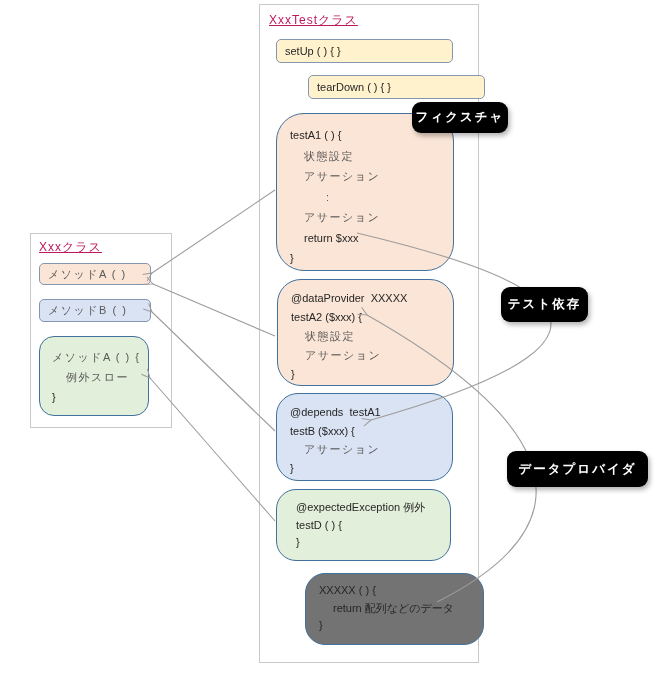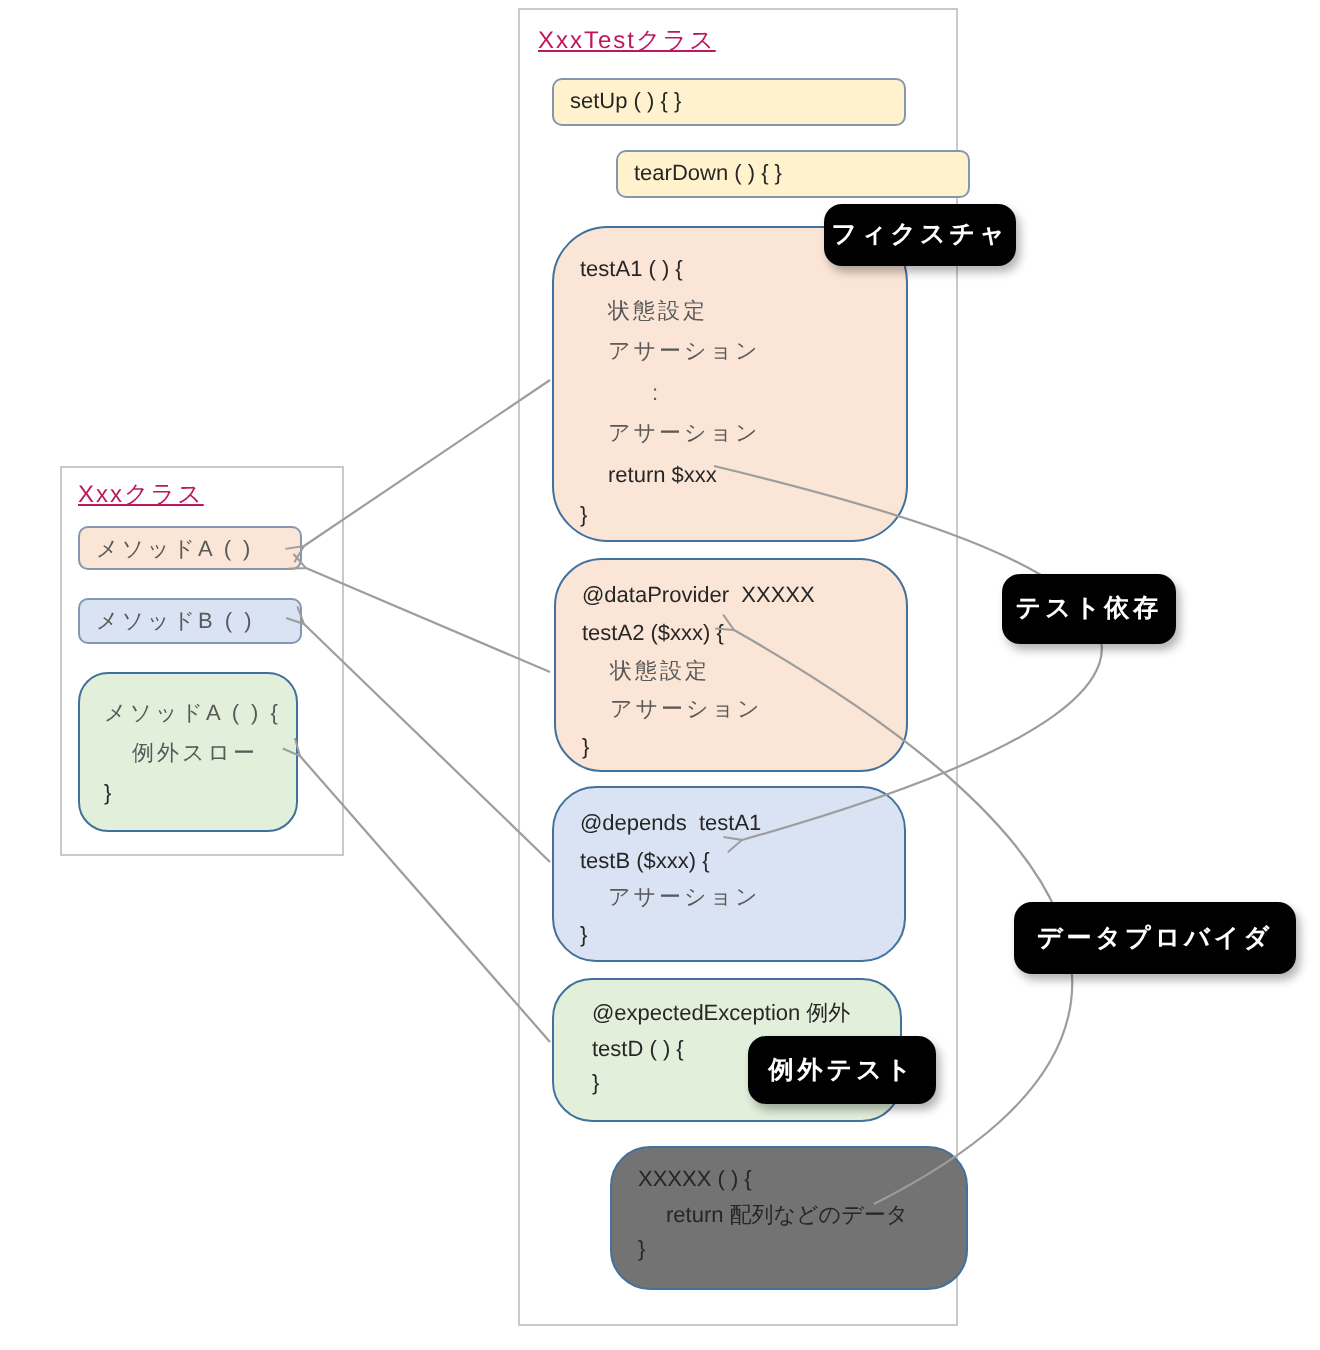--- a/index.html
+++ b/index.html
@@ -135,15 +135,14 @@
       <path d="M437,602 C520,560 640,470 367,315" marker-end="url(#arrow)"></path>
     </g>
   </svg>
 
   <div class="callout" style="left:412px;top:56px;width:96px;height:31px;margin-top:46px;">フィクスチャ</div>
 
   <div class="callout" style="left:501px;top:287px;width:87px;height:35px;">テスト依存</div>
 
   <div class="callout" style="left:507px;top:451px;width:141px;height:36px;">データプロバイダ</div>
 
-  <div class="callout" style="left:374px;top:518px;width:94px;height:34px;">例外テスト</div>
 
 </div>
 
 </body></html>

